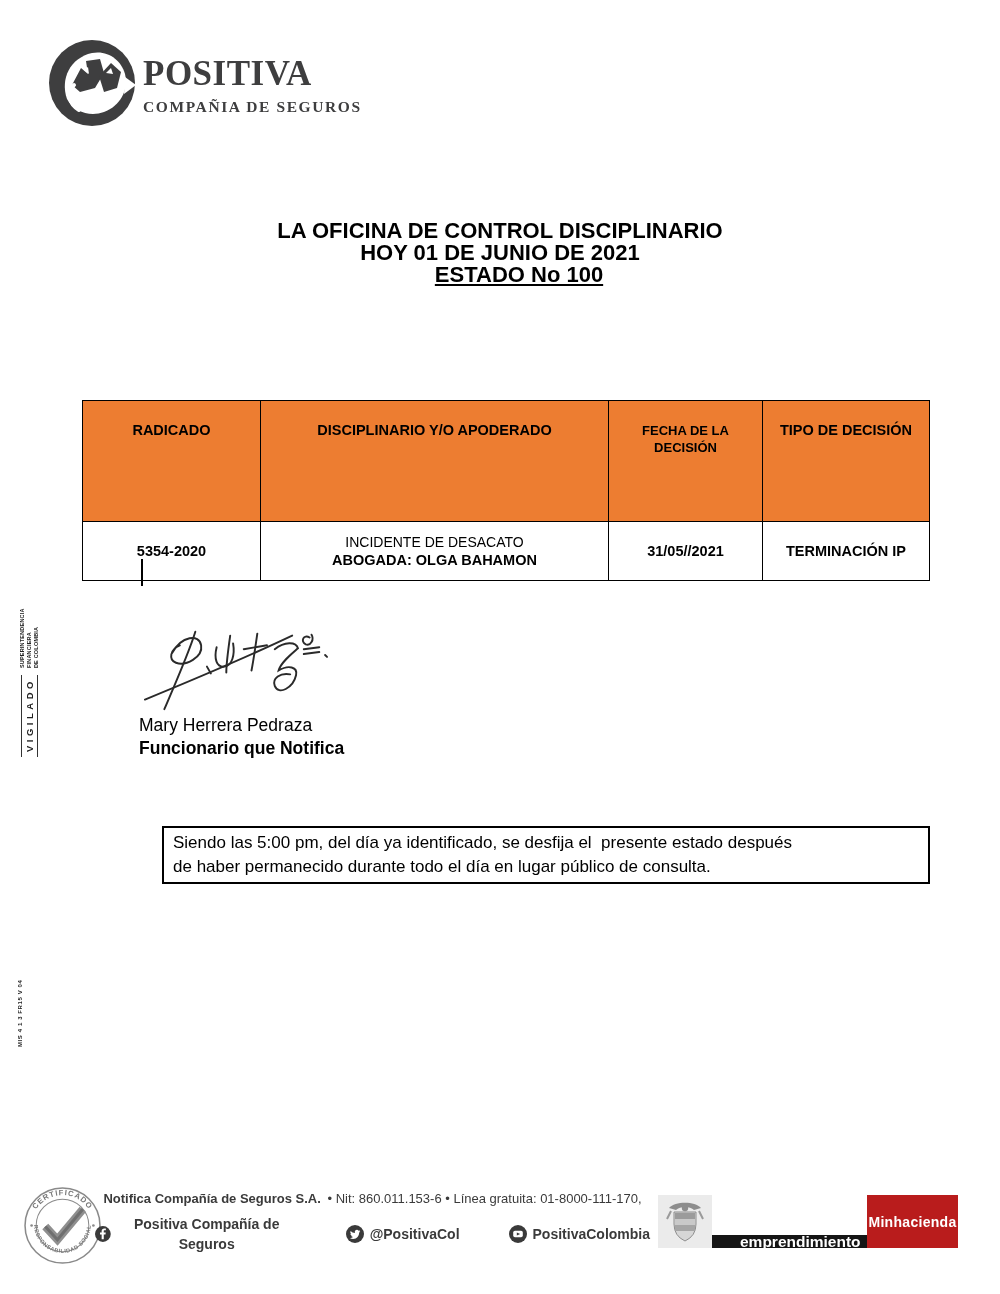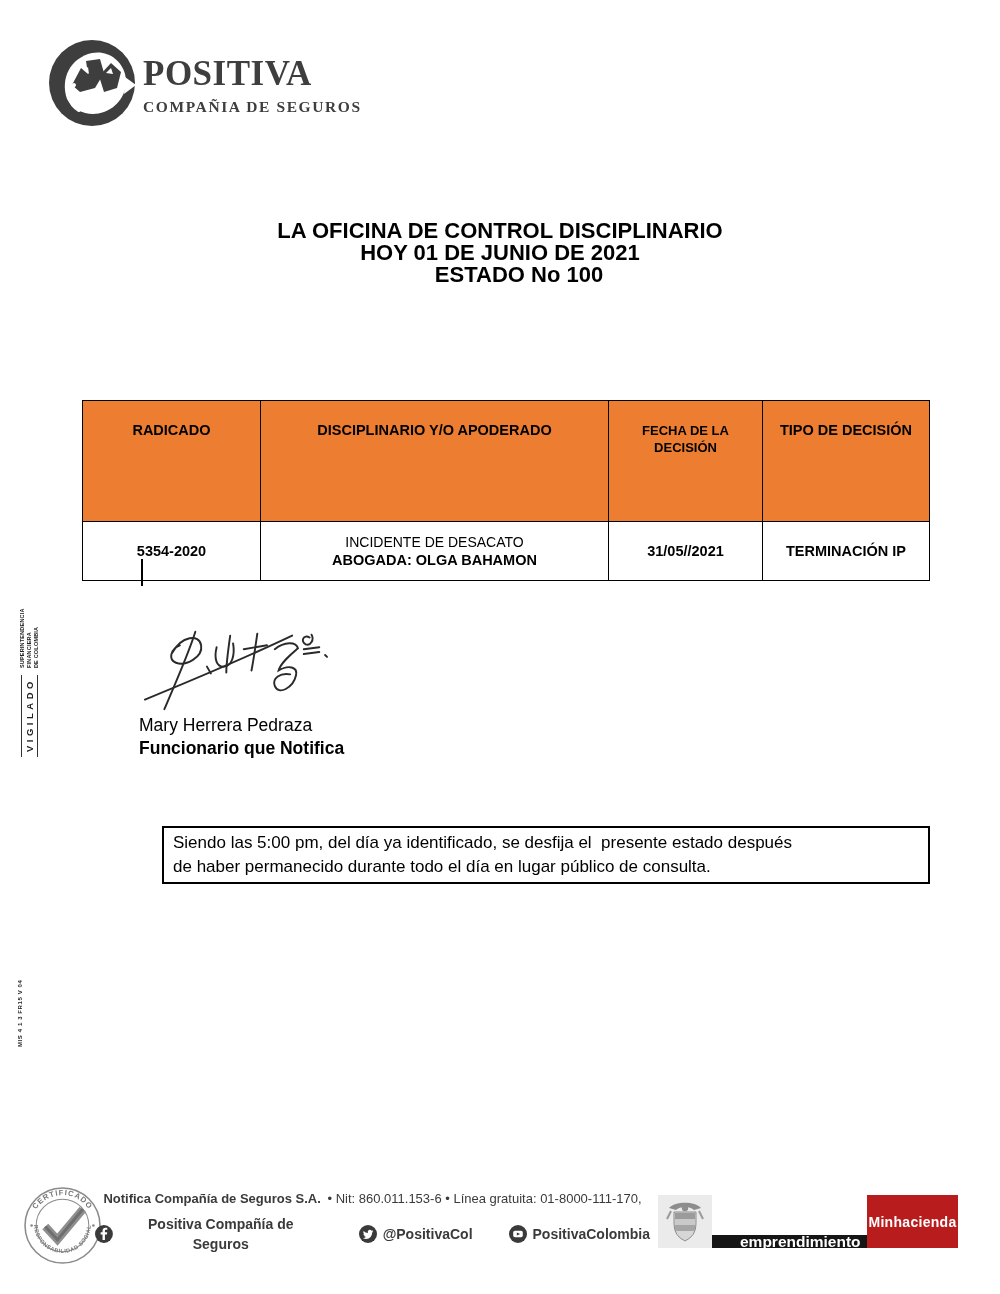--- a/index.html
+++ b/index.html
@@ -8,21 +8,21 @@
 
   
   .logo-mark{position:absolute;left:48px;top:39px;width:88px;height:88px;}
   .brand{position:absolute;left:143px;top:53px;color:#3E3E3F;font-family:"Liberation Serif",serif;}
   .brand-name{font-size:35px;font-weight:bold;line-height:42px;letter-spacing:0.5px;}
   .brand-tagline{font-size:15.5px;letter-spacing:1.6px;text-align:center;margin-top:3px;font-weight:bold;}
 
   
   .title-block{position:absolute;left:0;right:0;top:220px;text-align:center;
                font-size:22px;font-weight:bold;line-height:22px;}
-  .title-line3{margin-left:38px;}
+  .title-line3{margin-left:38px;text-decoration:underline;}
 
   
   .doc-table{position:absolute;left:82px;top:400px;border-collapse:collapse;table-layout:fixed;}
   .doc-table th,.doc-table td{border:1px solid #000;text-align:center;}
   .doc-table th{background:#ED7D31;vertical-align:top;padding-top:21px;font-size:14.5px;height:98px;}
   .doc-table th.small-head{font-size:13px;line-height:17px;padding-left:28px;padding-right:28px;}
   .doc-table td{height:56px;vertical-align:middle;font-size:14.5px;}
   .cell-caso{font-weight:normal;font-size:14px;line-height:18px;}
   .cell-apoderado{font-weight:bold;font-size:14.5px;line-height:19px;}
   .bold{font-weight:bold;}
@@ -49,21 +49,21 @@
              transform:rotate(-90deg);transform-origin:0 0;
              font-size:6px;color:#222;letter-spacing:0.6px;font-weight:600;}
 
   
   .seal{position:absolute;left:23px;top:1186px;width:79px;height:79px;}
 
   
   .footer-text{position:absolute;left:95px;top:1189px;width:555px;text-align:center;
                color:#3A3A3A;font-size:13px;line-height:20px;}
   .footer-line1 .rest{margin-left:3px;}
-  .social-row{margin-top:5px;display:flex;justify-content:center;align-items:center;gap:36px;}
+  .social-row{margin-top:5px;display:flex;justify-content:center;align-items:center;gap:49px;}
   .social-item{display:flex;align-items:center;gap:6px;font-size:14px;font-weight:bold;color:#3A3A3A;}
   .social-item svg{display:block;}
 
   .badges{position:absolute;left:658px;top:1195px;height:53px;display:flex;}
   .badge-emblem{width:54px;background:#EBEBEB;display:flex;align-items:center;justify-content:center;}
   .badge-slogan{width:155px;background:#151515;color:#fff;display:flex;flex-direction:column;
                 justify-content:center;padding-left:28px;box-sizing:border-box;
                 font-size:15.5px;font-weight:bold;line-height:17px;margin-top:40px;}
   .badge-ministry{width:91px;background:#b91c1c;color:#fff;display:flex;align-items:center;
                   justify-content:center;font-size:14px;font-weight:bold;letter-spacing:0.3px;}

